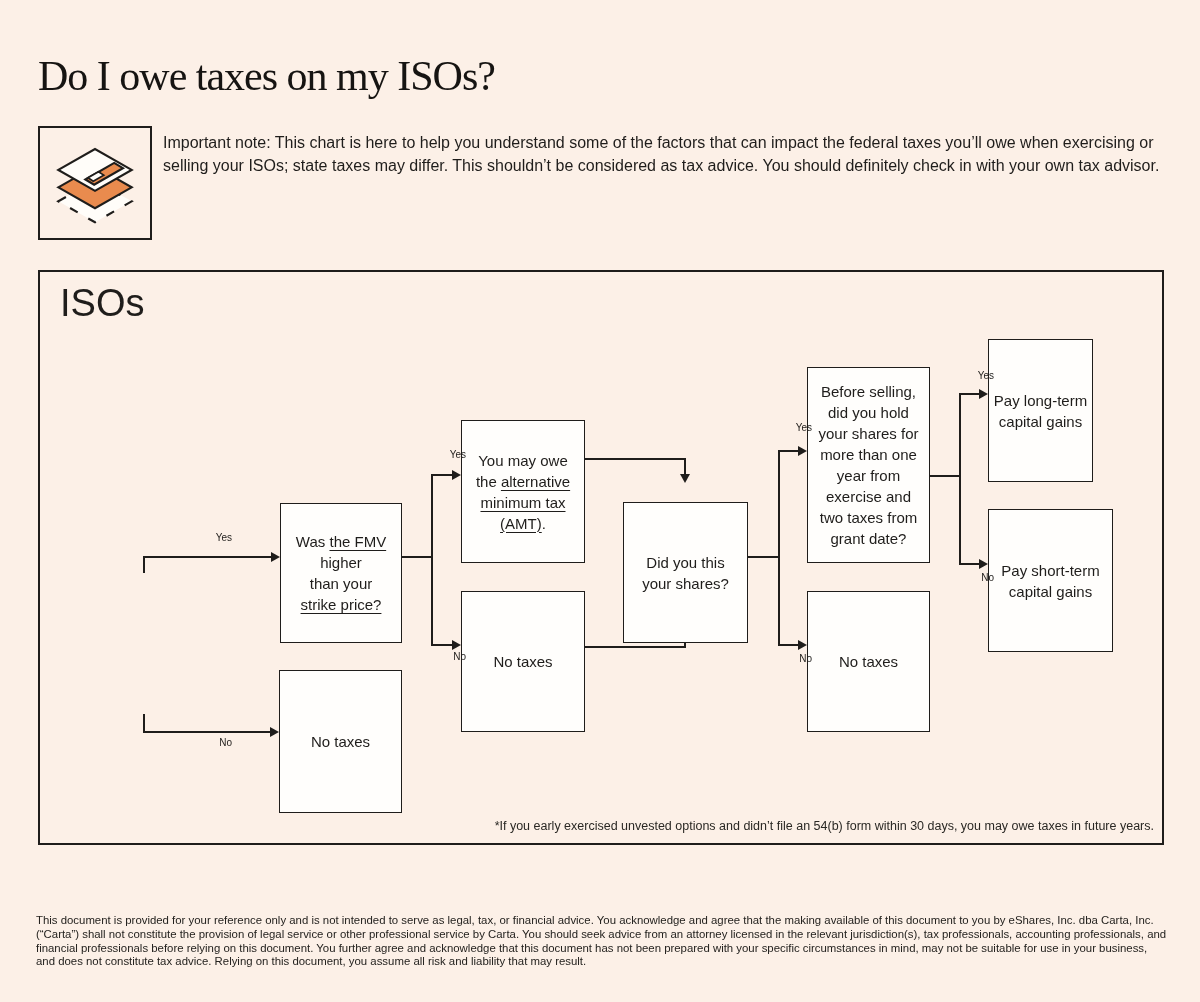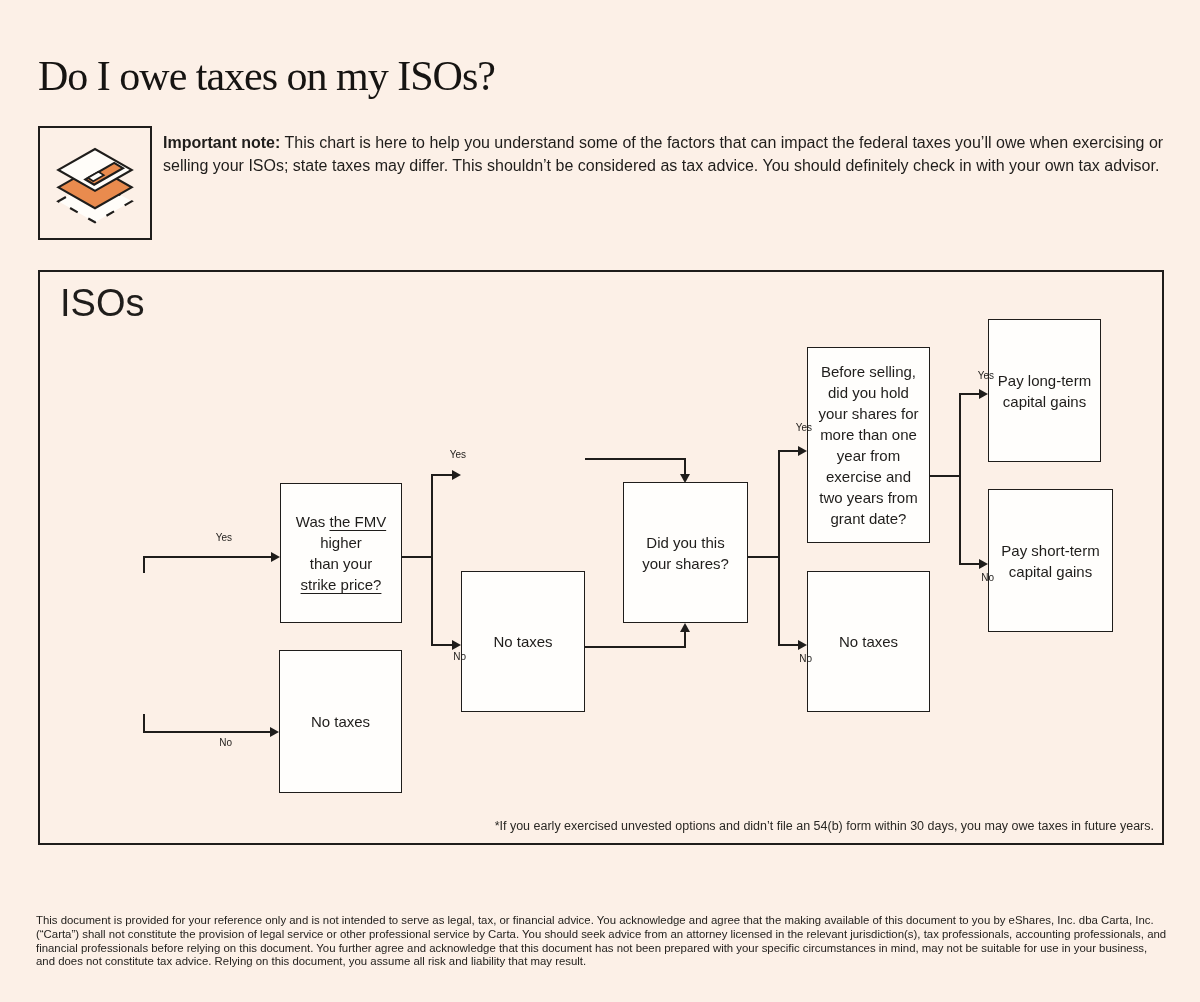--- a/index.html
+++ b/index.html
@@ -20,49 +20,49 @@
     position:absolute;left:38px;top:52px;
     font-family:"Liberation Serif",serif;font-weight:400;
     font-size:42px;letter-spacing:-1px;color:#161412;
   }
   .icon-box{
     position:absolute;left:38px;top:126px;width:114px;height:114px;
     border:2px solid var(--line);display:flex;align-items:center;justify-content:center;
   }
   .intro-block{position:absolute;left:163px;top:131px;width:1005px;font-size:16px;line-height:23px}
   .intro-line{margin-bottom:21px}
-  .note-para .bold{font-weight:700}
+  .note-para .bold{font-weight:400}
   
   .flow-container{
     position:absolute;left:38px;top:270px;width:1126px;height:575px;
     border:2px solid var(--line);
   }
   .flow-heading{
     position:absolute;left:20px;top:10px;
     font-size:38px;font-weight:500;letter-spacing:0;
   }
   .flow-footnote{
     position:absolute;right:8px;bottom:10px;font-size:12.5px;color:#2a2824;
   }
   
   .flow-node{
     position:absolute;background:var(--box);border:1.5px solid var(--line);
     display:flex;align-items:center;justify-content:center;text-align:center;
-    font-size:15px;line-height:21px;
+    font-size:15px;line-height:21px;margin-top:20px;
   }
   .flow-node .u{text-decoration:underline;text-underline-offset:3px;text-decoration-thickness:1px}
   .node-exercise{left:43px;top:301px;width:124px;height:141px}
   .node-no-taxes-1{left:239px;top:378px;width:123px;height:143px}
   .node-fmv{left:240px;top:211px;width:122px;height:140px}
   .node-amt{left:421px;top:128px;width:124px;height:143px}
   .node-no-taxes-2{left:421px;top:299px;width:124px;height:141px}
   .node-sell{left:583px;top:210px;width:125px;height:141px}
   .node-hold{left:767px;top:75px;width:123px;height:196px}
   .node-no-taxes-3{left:767px;top:299px;width:123px;height:141px}
-  .node-long-term{left:948px;top:47px;width:113px;height:143px}
+  .node-long-term{left:948px;top:47px;width:105px;height:143px}
   .node-short-term{left:948px;top:217px;width:125px;height:143px}
   
   .hline,.vline{position:absolute;background:var(--line)}
   .hline{height:2px}
   .vline{width:2px}
   .arrow-right{position:absolute;width:0;height:0;border-top:5px solid transparent;border-bottom:5px solid transparent;border-left:9px solid var(--line)}
   .arrow-down{position:absolute;width:0;height:0;border-left:5px solid transparent;border-right:5px solid transparent;border-top:9px solid var(--line)}
   .arrow-up{position:absolute;width:0;height:0;border-left:5px solid transparent;border-right:5px solid transparent;border-bottom:9px solid var(--line)}
   
   .edge-label{position:absolute;font-size:10px;width:42px;text-align:right}
@@ -145,28 +145,31 @@
   <div class="hline" style="left:919px;top:291px;width:21px"></div>
   <div class="arrow-right" style="left:939px;top:287px"></div>
 
   <div class="flow-footnote">*If you early exercised unvested options and didn’t file an 54(b) form within 30 days, you may owe taxes in future years.</div>
     <div class="flow-node node-no-taxes-1">
       <div class="node-text"><span>No taxes</span></div>
     </div>
     <div class="flow-node node-fmv">
       <div class="node-text"><span>Was </span><span class="u">the FMV</span><br><span>higher</span><br><span>than your</span><br><span class="u">strike price?</span></div>
     </div>
+    <div class="flow-node node-amt">
+      <div class="node-text"><span>You may owe</span><br><span>the </span><span class="u">alternative</span><br><span class="u">minimum tax</span><br><span class="u">(AMT)</span><span>.</span></div>
+    </div>
     <div class="flow-node node-no-taxes-2">
       <div class="node-text"><span>No taxes</span></div>
     </div>
     <div class="flow-node node-sell">
       <div class="node-text"><span>Did you this</span><br><span>your shares?</span></div>
     </div>
     <div class="flow-node node-hold">
-      <div class="node-text"><span>Before selling,</span><br><span>did you hold</span><br><span>your shares for</span><br><span>more than one</span><br><span>year from</span><br><span>exercise and</span><br><span>two years from</span><br><span>grant date?</span></div>
+      <div class="node-text"><span>Before selling,</span><br><span>did you hold</span><br><span>your shares for</span><br><span>more than one</span><br><span>year from</span><br><span>exercise and</span><br><span>two taxes from</span><br><span>grant date?</span></div>
     </div>
     <div class="flow-node node-no-taxes-3">
       <div class="node-text"><span>No taxes</span></div>
     </div>
     <div class="flow-node node-long-term">
       <div class="node-text"><span>Pay long-term</span><br><span>capital gains</span></div>
     </div>
     <div class="flow-node node-short-term">
       <div class="node-text"><span>Pay short-term</span><br><span>capital gains</span></div>
     </div>

